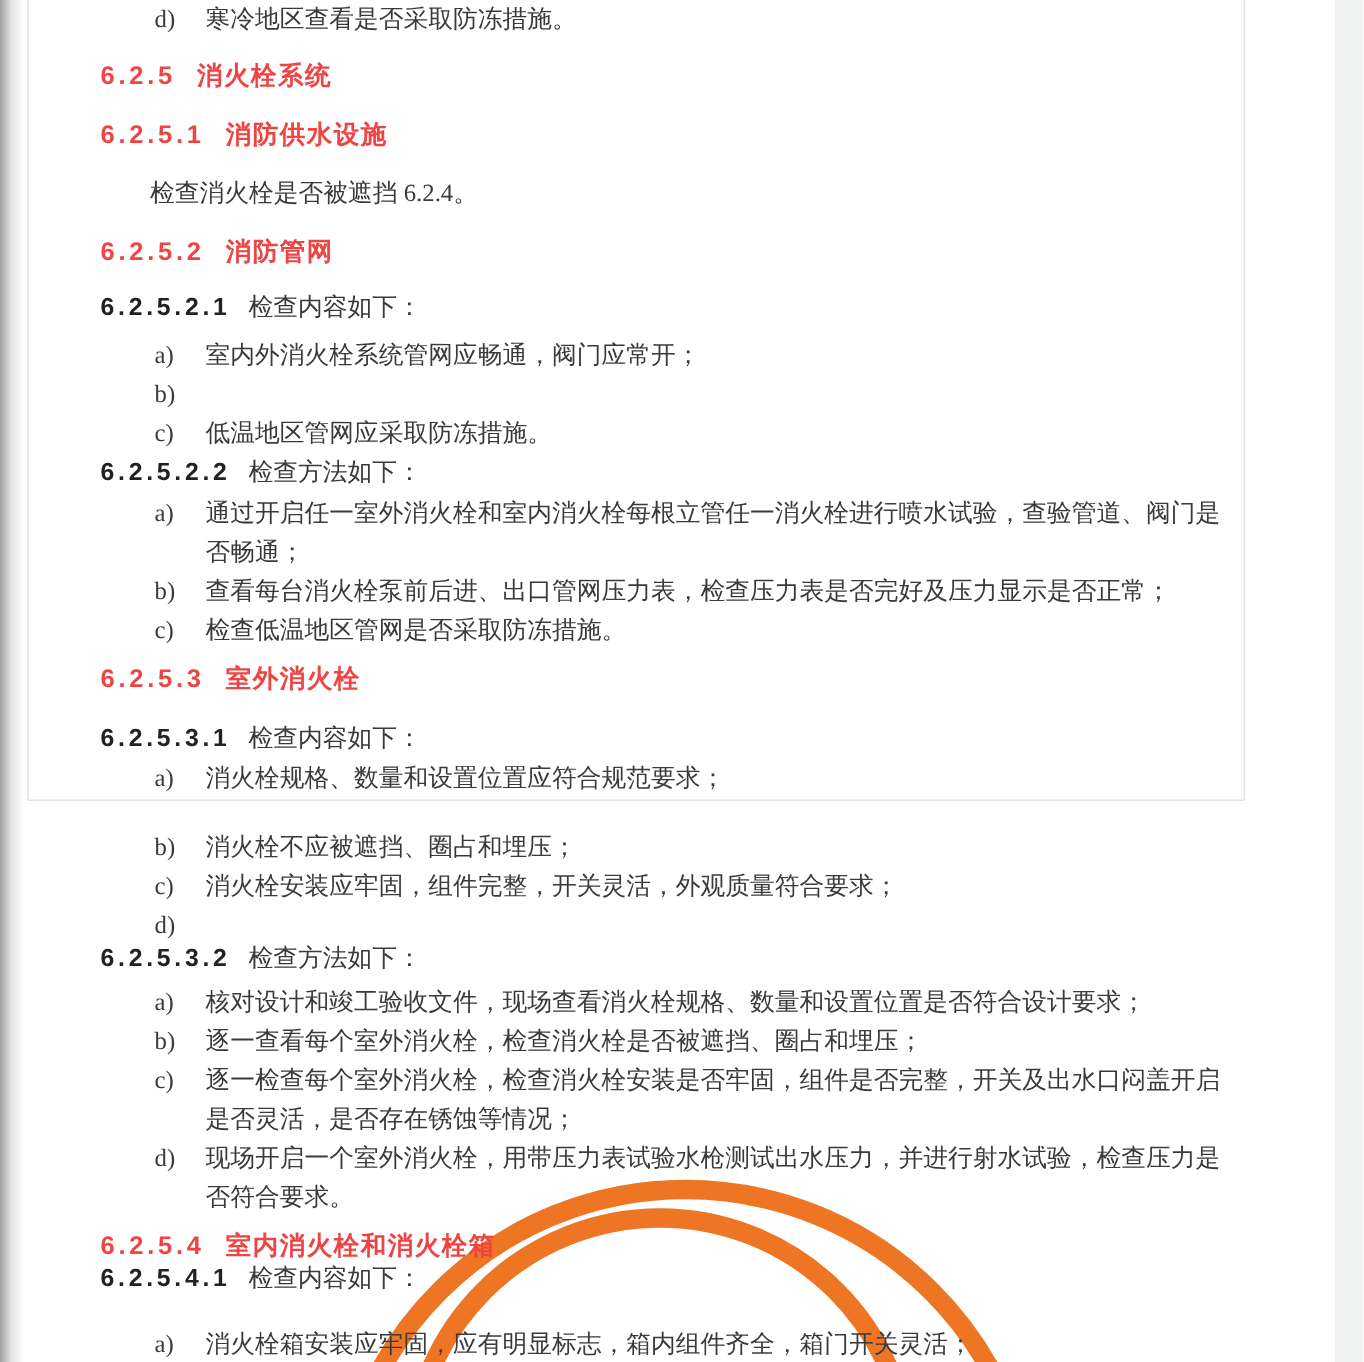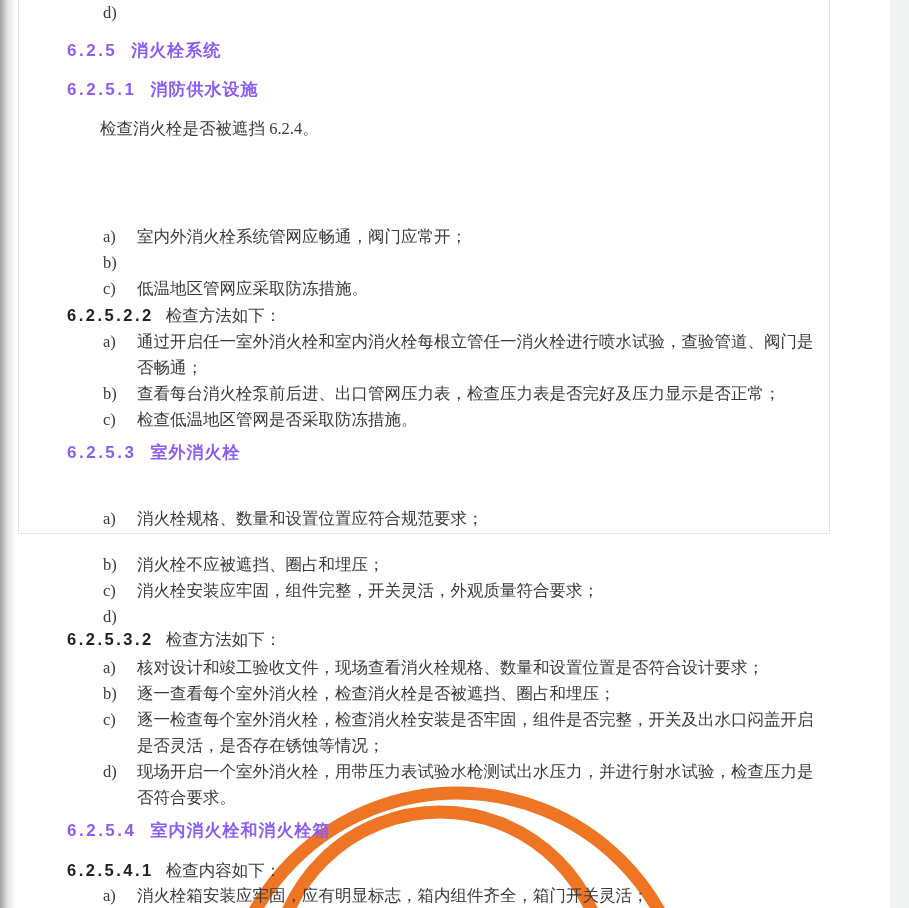--- a/index.html
+++ b/index.html
@@ -50,21 +50,21 @@
     width: 909px; height: 908px;
     z-index: 3;
     color: #3a3a3a;
   }
   .block { position: absolute; line-height: 26px; font-size: 16.5px; }
   .heading {
     left: 67px;
     font-family: "Liberation Sans", sans-serif;
     font-weight: 700;
     font-size: 17px;
-    color: #8b5cf6;
+    color: #ef4444;
     letter-spacing: 1px;
     white-space: nowrap;
   }
   .heading .num { letter-spacing: 2.5px; margin-right: 14px; }
   .clause { left: 67px; white-space: nowrap; }
   .clause .num {
     font-family: "Liberation Sans", sans-serif;
     font-weight: 600;
     font-size: 16.5px;
     color: #222222;
@@ -94,33 +94,40 @@
     <circle cx="457" cy="1025" r="232" fill="none" stroke-width="13" stroke="#ed7524"></circle>
     <circle cx="440" cy="978" r="166" fill="none" stroke-width="13" stroke="#ed7524"></circle>
   </svg>
 
   <div class="page1-box"></div>
 
   <div class="textlayer">
 
     <div class="block item" style="top:0px">
       <span class="lbl">d)</span>
+      <span>寒冷地区查看是否采取防冻措施。</span>
     </div>
 
     <div class="block heading" style="top:38px">
       <span class="num">6.2.5</span><span>消火栓系统</span>
     </div>
 
     <div class="block heading" style="top:77px">
       <span class="num">6.2.5.1</span><span>消防供水设施</span>
     </div>
 
     <div class="block para" style="top:116px">检查消火栓是否被遮挡 6.2.4。</div>
 
-
+    <div class="block heading" style="top:155px">
+      <span class="num">6.2.5.2</span><span>消防管网</span>
+    </div>
+
+    <div class="block clause" style="top:192px">
+      <span class="num">6.2.5.2.1</span><span>检查内容如下：</span>
+    </div>
 
     <div class="block item" style="top:224px">
       <span class="lbl">a)</span>
       <span>室内外消火栓系统管网应畅通，阀门应常开；</span>
     </div>
     <div class="block item" style="top:250px">
       <span class="lbl">b)</span>
     </div>
     <div class="block item" style="top:276px">
       <span class="lbl">c)</span>
@@ -141,20 +148,23 @@
     </div>
     <div class="block item" style="top:407px">
       <span class="lbl">c)</span>
       <span>检查低温地区管网是否采取防冻措施。</span>
     </div>
 
     <div class="block heading" style="top:440px">
       <span class="num">6.2.5.3</span><span>室外消火栓</span>
     </div>
 
+    <div class="block clause" style="top:479px">
+      <span class="num">6.2.5.3.1</span><span>检查内容如下：</span>
+    </div>
 
     <div class="block item" style="top:506px">
       <span class="lbl">a)</span>
       <span>消火栓规格、数量和设置位置应符合规范要求；</span>
     </div>
 
     <div class="block item" style="top:552px">
       <span class="lbl">b)</span>
       <span>消火栓不应被遮挡、圈占和埋压；</span>
     </div>
@@ -184,21 +194,21 @@
     </div>
     <div class="block item" style="top:759px">
       <span class="lbl">d)</span>
       <span>现场开启一个室外消火栓，用带压力表试验水枪测试出水压力，并进行射水试验，检查压力是否符合要求。</span>
     </div>
 
     <div class="block heading" style="top:818px">
       <span class="num">6.2.5.4</span><span>室内消火栓和消火栓箱</span>
     </div>
 
-    <div class="block clause" style="top:857px">
+    <div class="block clause" style="top:839px">
       <span class="num">6.2.5.4.1</span><span>检查内容如下：</span>
     </div>
 
     <div class="block item" style="top:883px">
       <span class="lbl">a)</span>
       <span>消火栓箱安装应牢固，应有明显标志，箱内组件齐全，箱门开关灵活；</span>
     </div>
 
   </div>
 

